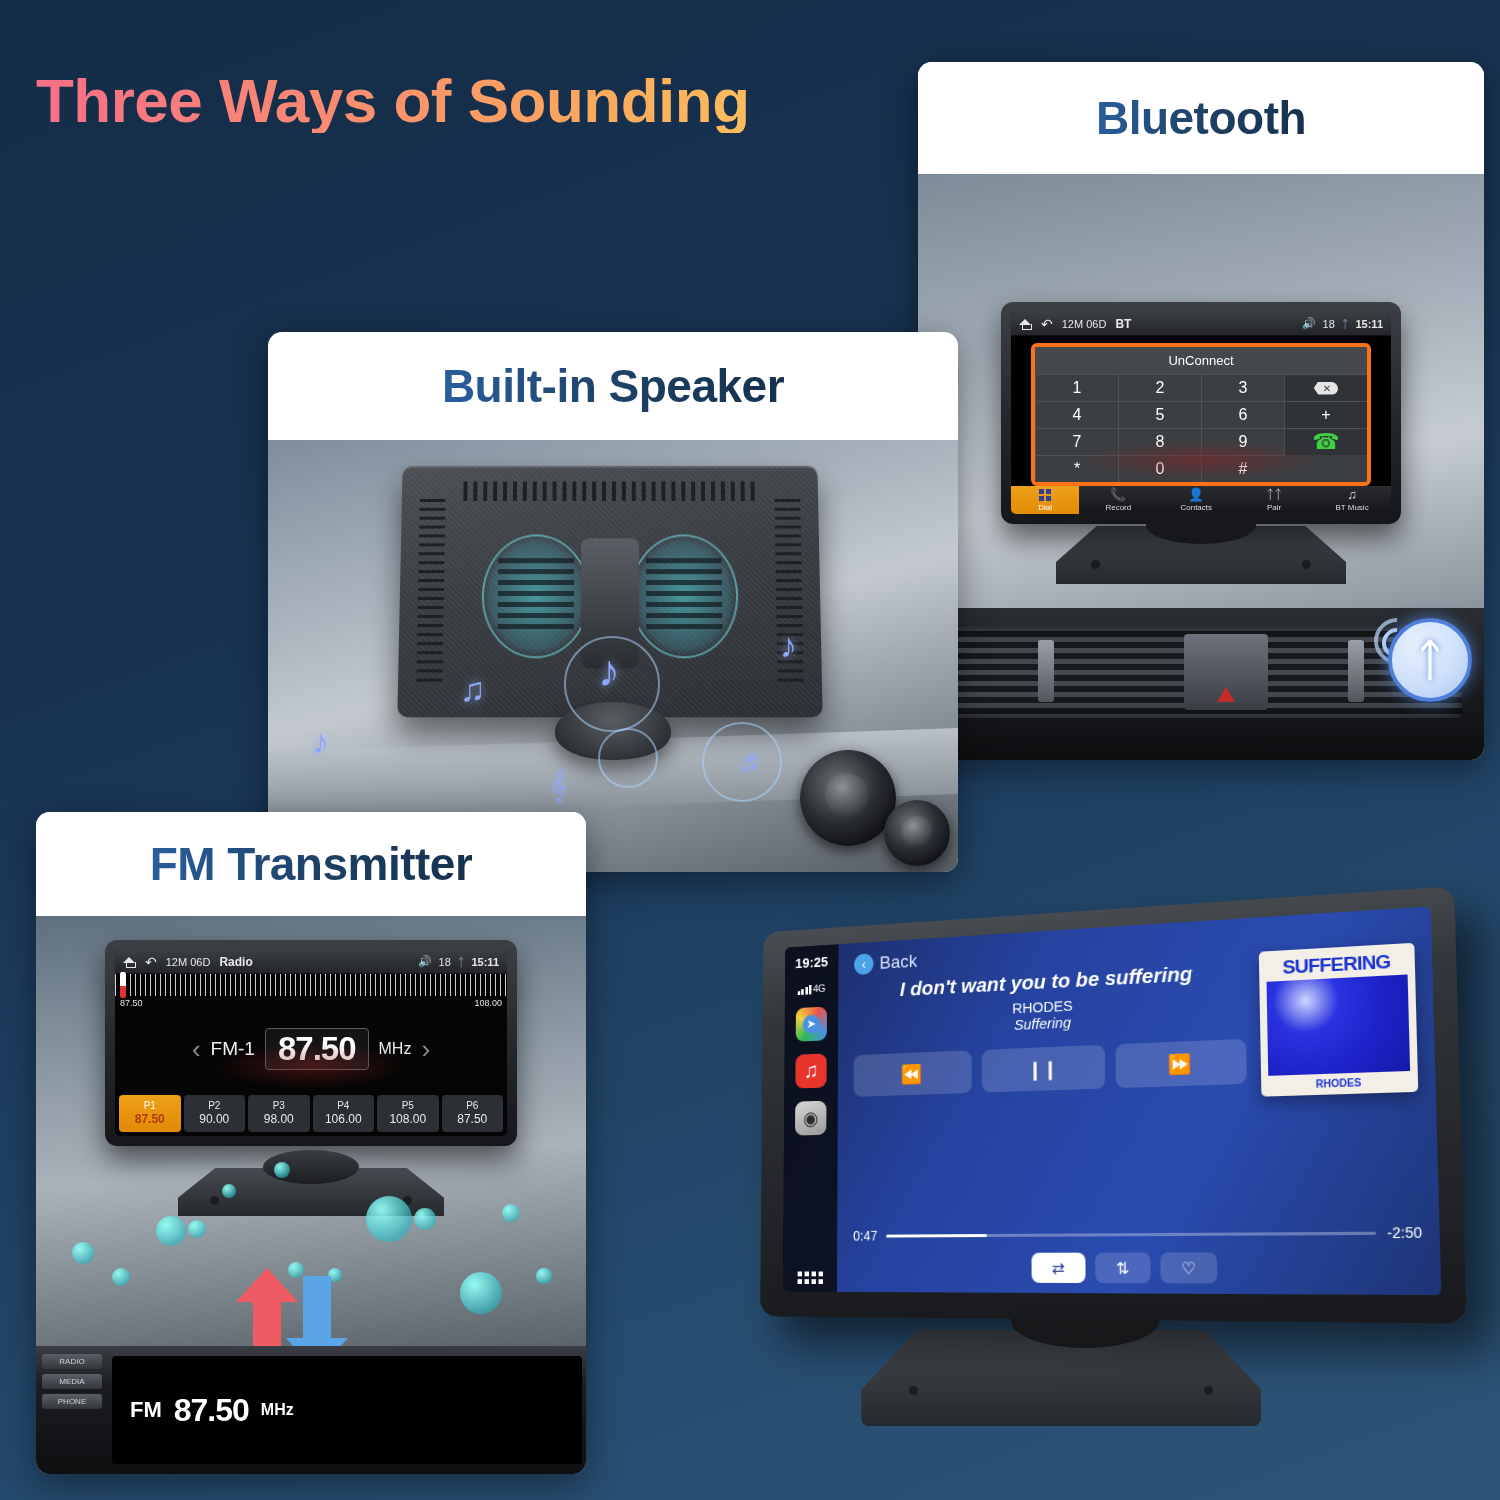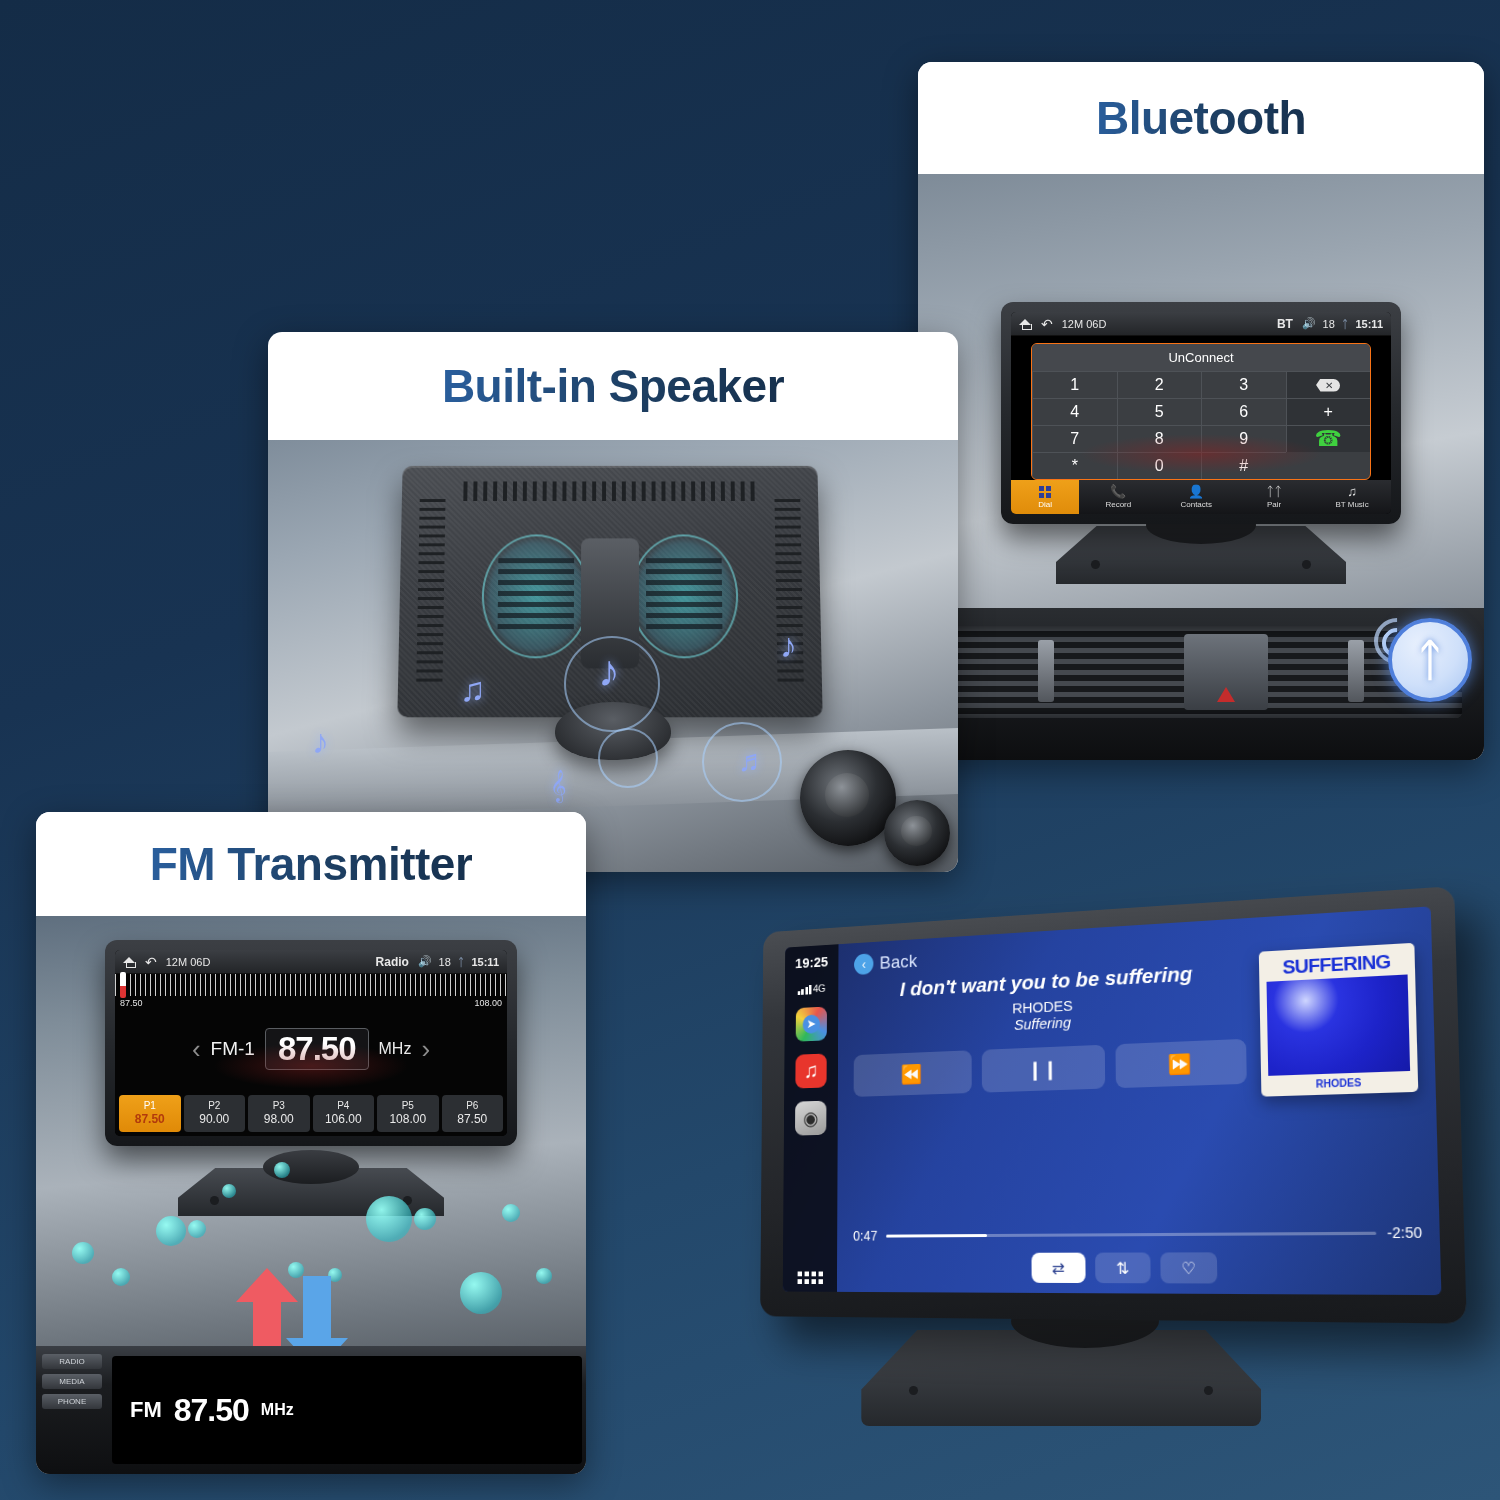--- a/index.html
+++ b/index.html
@@ -96,35 +96,35 @@
   }
   .mount-plate::before { left: 12%; } .mount-plate::after { right: 12%; }
 
   
   .statusbar {
     display:flex; align-items:center; height:24px; flex: 0 0 auto;
     background: linear-gradient(180deg,#3b3e43,#232528);
     color:#e8e8e8; font-size:11px; padding: 0 8px; gap: 9px;
     border-bottom: 1px solid #111;
   }
-  .statusbar .sb-mid { flex:1; text-align:right; font-weight:bold; font-size:12px; }
+  .statusbar .sb-mid { flex:1; text-align:left; font-weight:bold; font-size:12px; }
   .statusbar .sb-right { display:flex; align-items:center; gap:7px; }
   .ico { display:inline-block; }
   .ico-home { width:13px; height:13px; position:relative; }
   .ico-home::before{ content:""; position:absolute; left:0; top:2px; border-left:6.5px solid transparent; border-right:6.5px solid transparent; border-bottom:6px solid #e8e8e8;}
   .ico-home::after{ content:""; position:absolute; left:2.5px; top:7px; width:8px; height:5px; border:1.5px solid #e8e8e8; border-top:none;}
   .ico-back { font-size:14px; line-height:1; }
   .ico-vol { font-size:11px; }
   .ico-bt { font-size:11px; color:#9fb8d8; }
 
   
   .dial-body { flex:1; background:#000; padding: 7px 20px 0; position:relative; }
   .dial-glow { position:absolute; left:18%; right:18%; bottom:6px; height:40px;
     background: radial-gradient(ellipse at center, rgba(150,30,30,.45), transparent 70%); }
-  .dialpad { background:#3b3e42; border-radius:6px; overflow:hidden; border:1px solid #f97316; }
+  .dialpad { background:#3b3e42; border-radius:6px; overflow:hidden; border:4px solid #f97316; }
   .dial-title { text-align:center; color:#fff; font-size:13px; padding:6px 0; background:#45484d; }
   .dial-grid { display:grid; grid-template-columns: 1fr 1fr 1fr 1fr; }
   .dkey {
     height:27px; display:flex; align-items:center; justify-content:center;
     color:#fff; font-size:16px; border-top:1px solid #4e5257; border-left:1px solid #4e5257;
     background:#3b3e42;
   }
   .dkey.func { background:#2f3236; }
   .dkey.call { grid-row: span 2; color:#3fd13f; font-size:22px; }
   .bsp { display:inline-block; background:#e4e4e4; color:#3b3e42; border-radius:4px 8px 8px 4px;
@@ -301,20 +301,21 @@
     display:flex; align-items:center; justify-content:center; font-size:16px; color:#fff; }
   .cp-sm.on { background:#fff; color:#2a3f8f; }
 
   .hero-neck { left: 50%; top: 396px; width: 148px; height: 54px; }
   .hero-plate { left: 47%; top: 432px; width: 400px; height: 96px; border-radius: 8px; }
 </style>
 </head>
 <body>
 
 <div class="headline">
+  <h1>Three Ways of Sounding</h1>
 </div>
 
 <div class="card" id="bt-card">
   <div class="card-head">
     <h2>Bluetooth</h2>
   </div>
   <div class="card-photo">
 
     <div class="dash-vents">
       <div class="vent-slats"></div>

